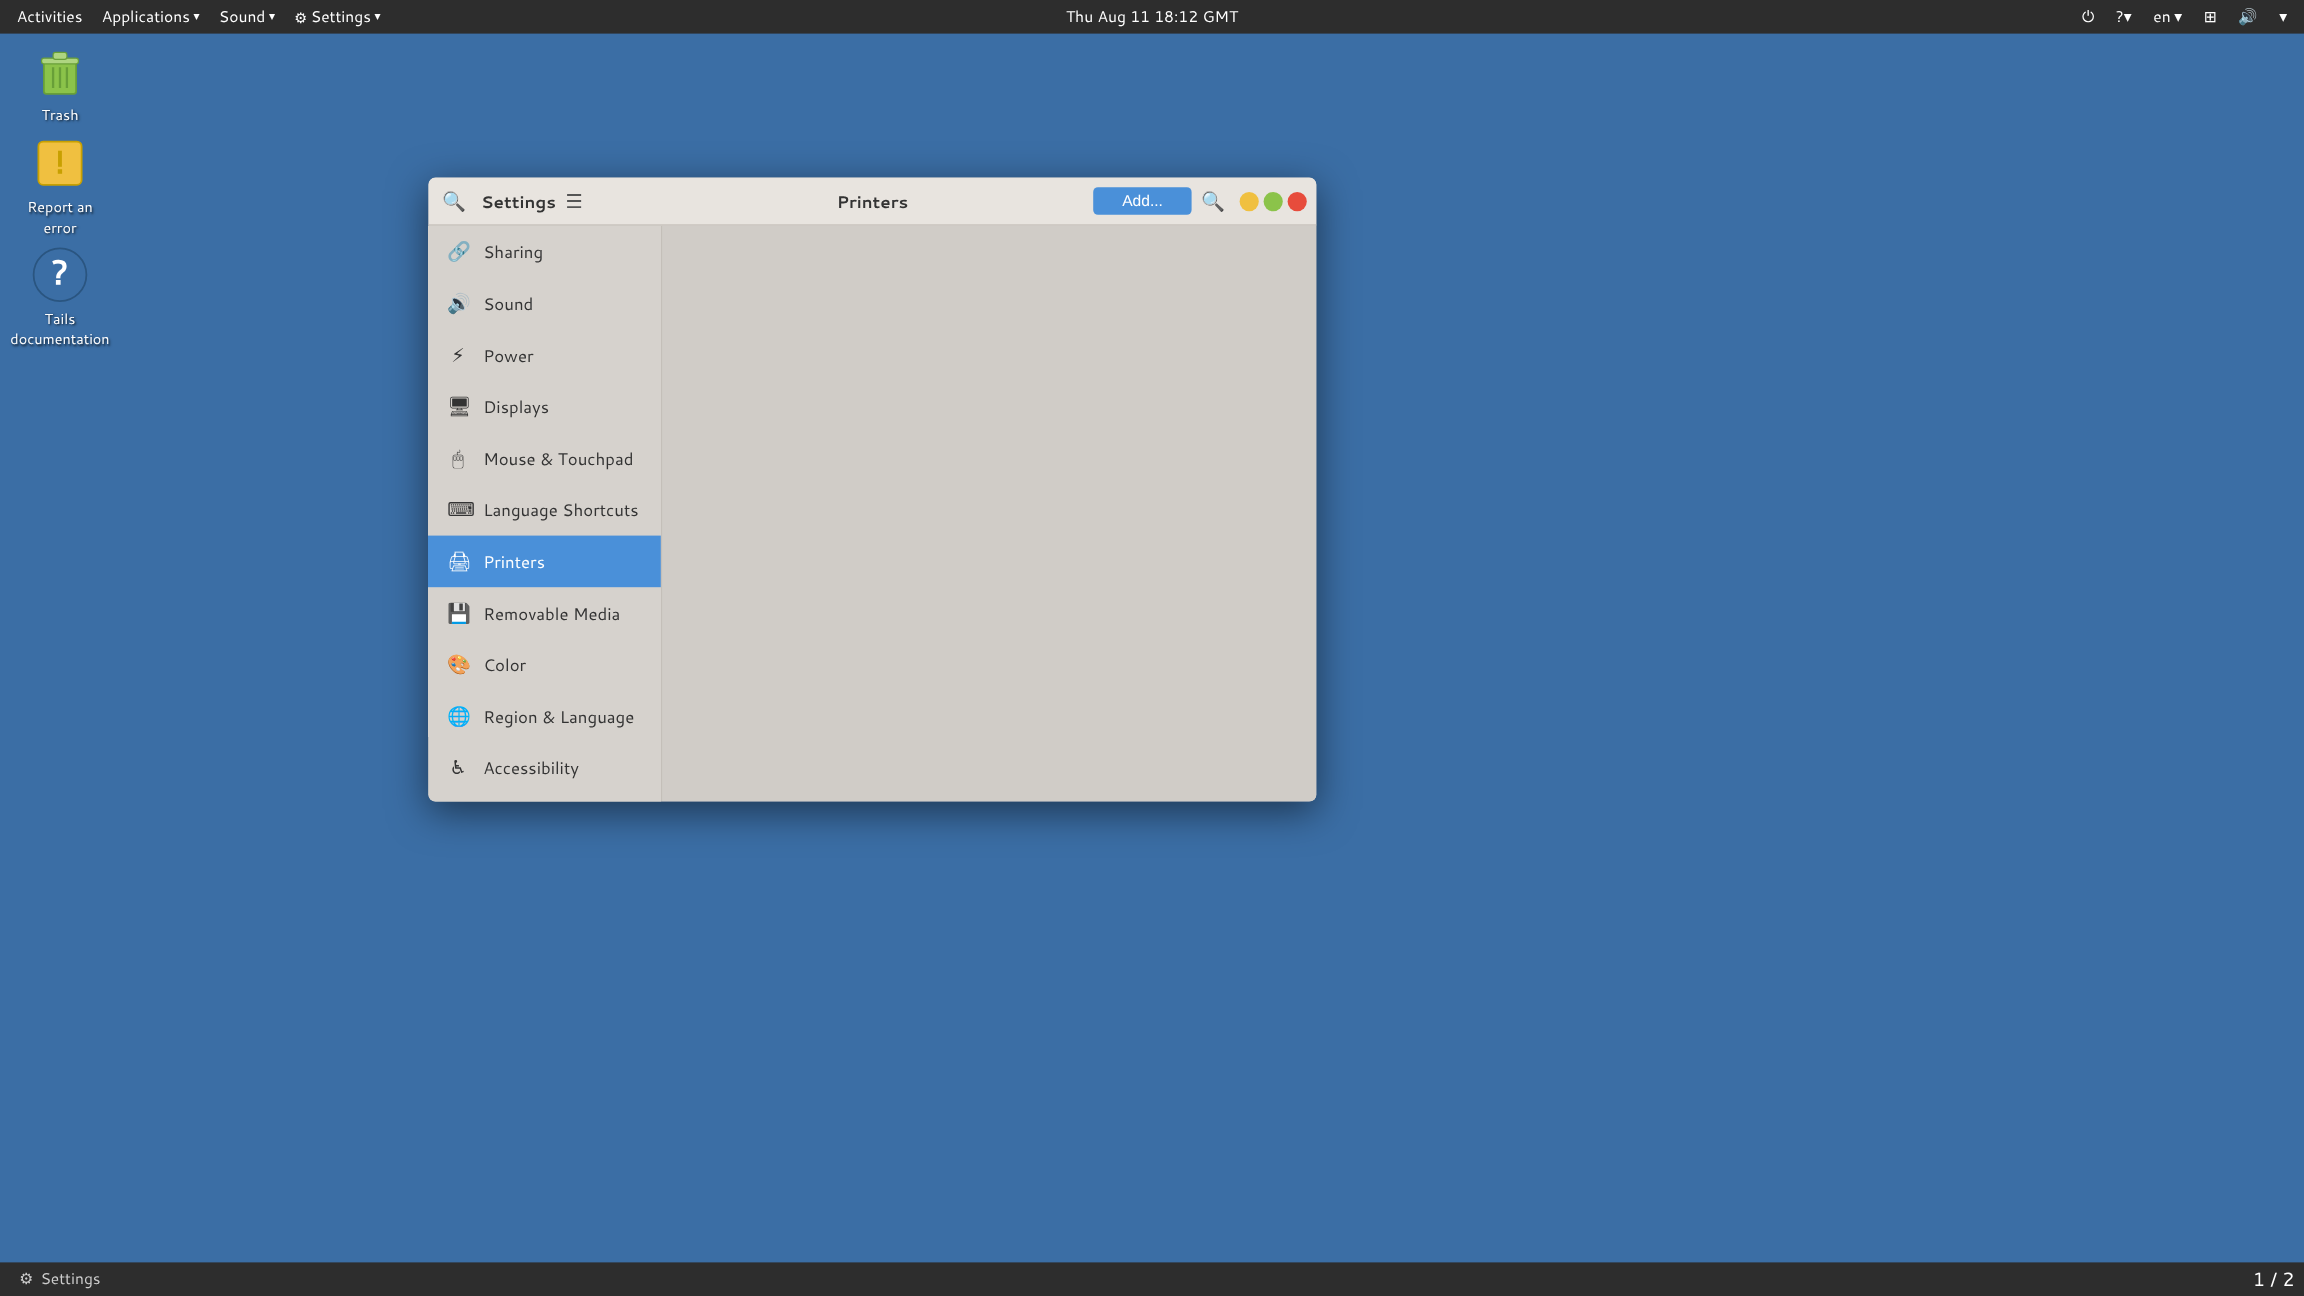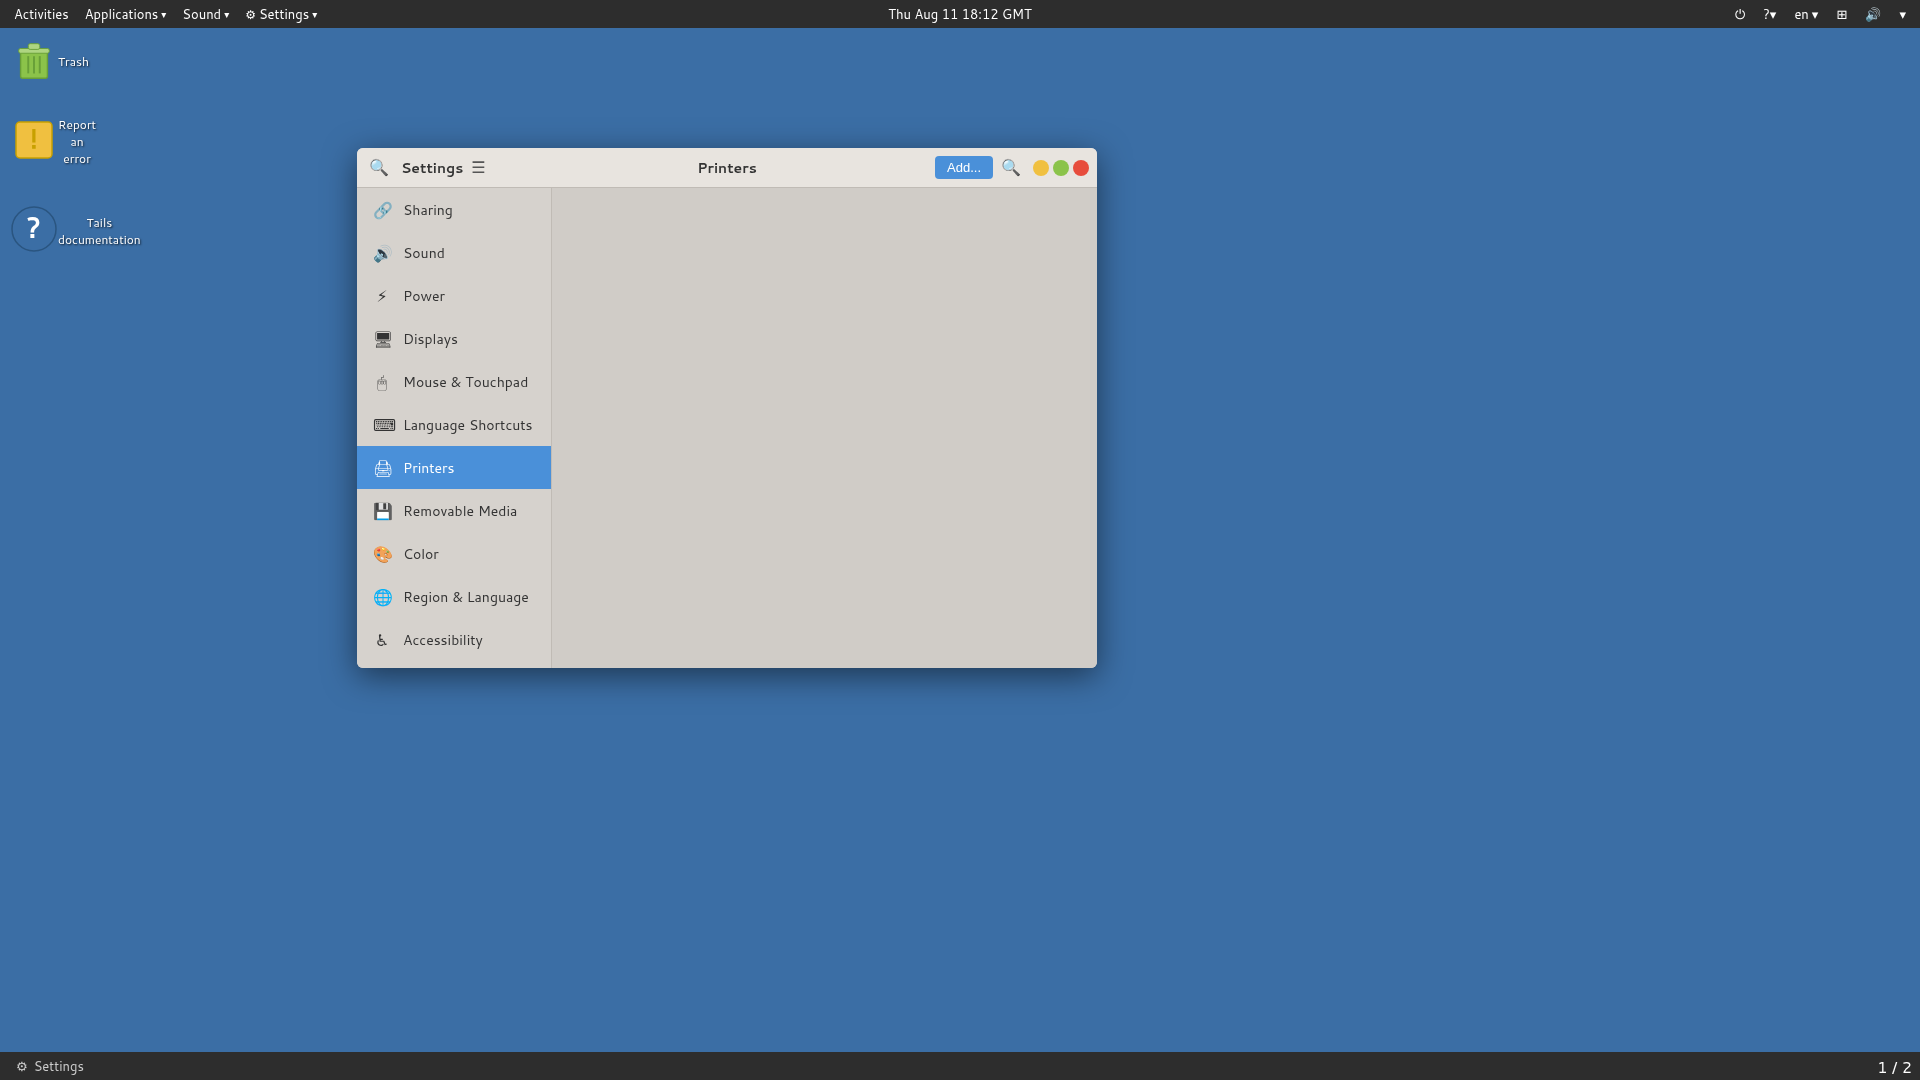--- a/index.html
+++ b/index.html
@@ -53,20 +53,21 @@
       display: flex;
       align-items: center;
       gap: 3px;
     }
     .topbar-arrow { font-size: 10px; }
 
     
     .desktop-icon {
       position: absolute;
       display: flex;
+      flex-direction: column;
       align-items: center;
       width: 80px;
       cursor: pointer;
     }
     .desktop-icon .icon-img {
       width: 48px;
       height: 48px;
       display: flex;
       align-items: center;
       justify-content: center;
@@ -145,21 +146,21 @@
       display: flex;
       align-items: center;
       gap: 4px;
       margin-left: auto;
     }
     .add-btn {
       background: #4a90d9;
       color: #fff;
       border: none;
       border-radius: 4px;
-      padding: 4px 12px;
+      padding: 4px 24px;
       font-size: 13px;
       cursor: pointer;
       margin-left: 41px;
     }
     .hamburger-btn {
       background: none;
       border: none;
       cursor: pointer;
       color: #555;
       font-size: 16px;

